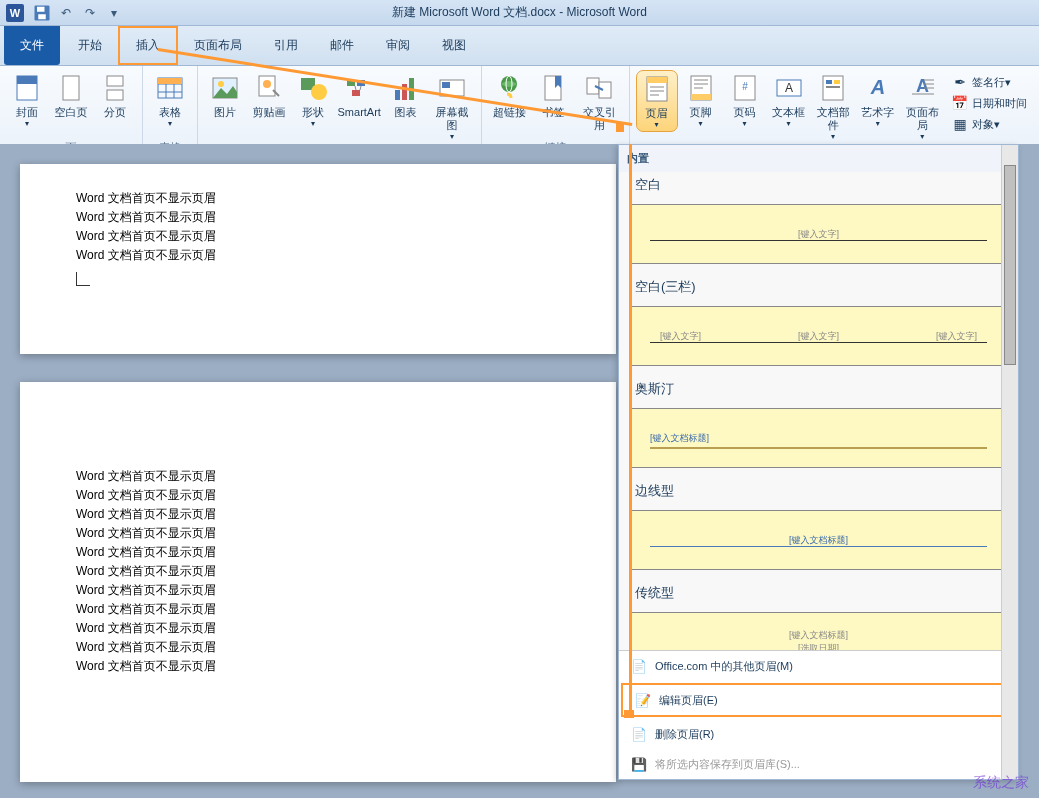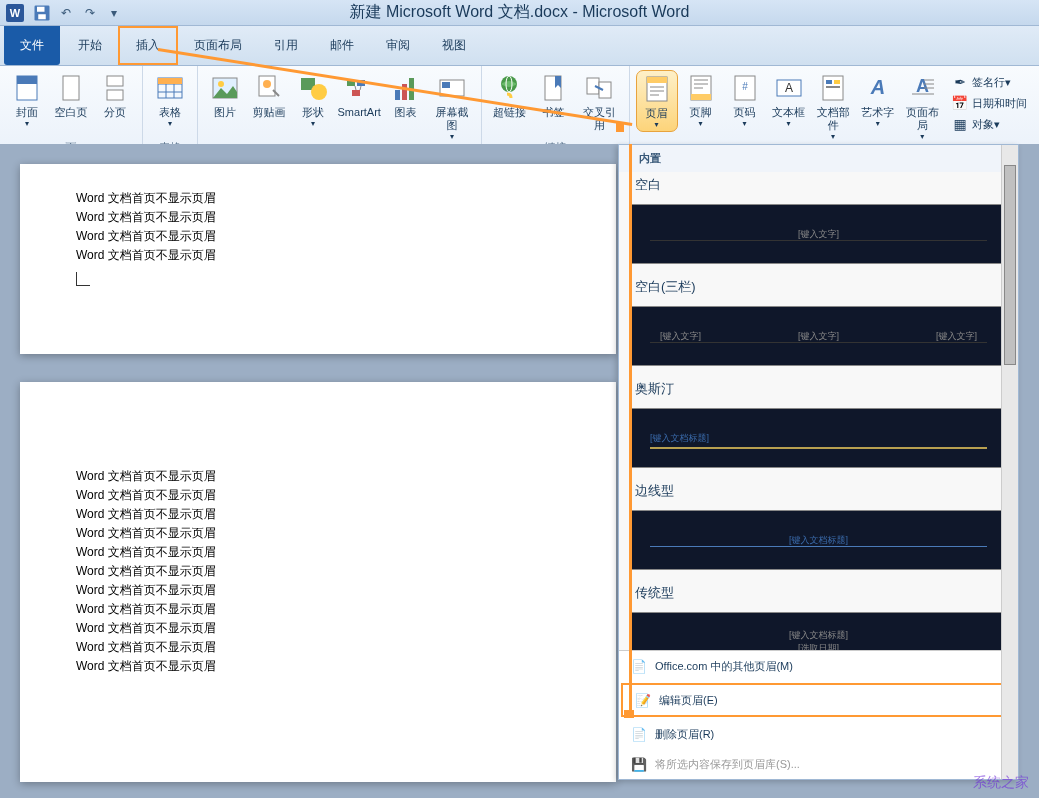--- a/index.html
+++ b/index.html
@@ -3,21 +3,21 @@
   <meta charset="utf-8">
   <style>
     * { box-sizing: border-box; margin: 0; padding: 0; font-family: "Microsoft YaHei", "Segoe UI", sans-serif; }
     body { background: #bcd0e8; width: 1039px; height: 798px; overflow: hidden; position: relative; }
     
     
     .titlebar { height: 26px; background: linear-gradient(#d6e5f5, #c5d8ed); display: flex; align-items: center; border-bottom: 1px solid #a0b8d4; position: relative; }
     .app-icon { width: 18px; height: 18px; margin-left: 6px; display: flex; align-items: center; justify-content: center; background: #2b579a; color: white; font-size: 11px; font-weight: bold; border-radius: 2px; }
     .qat { display: flex; align-items: center; margin-left: 8px; gap: 4px; }
     .qat-btn { width: 20px; height: 20px; display: flex; align-items: center; justify-content: center; font-size: 12px; color: #3a5a7a; cursor: pointer; }
-    .title-text { position: absolute; left: 50%; transform: translateX(-50%); font-size: 16px; color: #1a3a5a; }
+    .title-text { position: absolute; left: 50%; transform: translateX(-50%); font-size: 12px; color: #1a3a5a; }
     
     
     .tabs { height: 40px; background: linear-gradient(#e0ebf7, #d0e0f0); display: flex; align-items: stretch; border-bottom: 1px solid #a0b8d4; }
     .tab { padding: 0 16px; display: flex; align-items: center; font-size: 12px; color: #1a3a5a; cursor: pointer; }
     .tab.file { background: #1a5ba8; color: white; border-radius: 0 0 3px 3px; margin: 0 2px 0 4px; }
     .tab.highlight { border: 2px solid #ff9933; }
     
     
     .ribbon { height: 94px; background: linear-gradient(#f8fbfe, #eaf1fa); border-bottom: 1px solid #a0b8d4; display: flex; }
     .group { border-right: 1px solid #cdd9e8; display: flex; flex-direction: column; padding: 4px 6px 2px; }
@@ -35,23 +35,23 @@
     
     .content { position: absolute; top: 144px; left: 0; right: 0; bottom: 0; background: #9caec4; overflow: hidden; }
     .page { background: white; box-shadow: 0 2px 8px rgba(0,0,0,0.3); margin: 20px auto; width: 596px; padding: 24px 56px; position: absolute; }
     .page1 { top: 0; left: 20px; height: 190px; }
     .page2 { top: 218px; left: 20px; min-height: 400px; }
     .doc-line { font-size: 12px; color: #000; margin: 2px 0; }
     .page-marker { width: 14px; height: 14px; border-left: 1px solid #333; border-bottom: 1px solid #333; margin-top: 8px; }
     
     
     .gallery { position: absolute; top: 144px; left: 618px; width: 401px; bottom: 18px; background: #f8f8f8; border: 1px solid #a0b8d4; box-shadow: -2px 2px 6px rgba(0,0,0,0.2); }
-    .gallery-heading { font-size: 11px; font-weight: bold; color: #3a5a7a; padding: 6px 20px; background: #f0f4fa; }
+    .gallery-heading { font-size: 11px; font-weight: bold; color: #3a5a7a; padding: 6px 8px; background: #f0f4fa; }
     .gallery-section { padding: 4px 16px; font-size: 13px; color: #1a3a5a; }
-    .gallery-preview { margin: 6px 10px 10px; height: 60px; border: 1px solid #888; background: #0f172a; position: relative; display: flex; align-items: center; justify-content: center; }
+    .gallery-preview { margin: 6px 10px 10px; height: 60px; border: 1px solid #888; background: #fef9c3; position: relative; display: flex; align-items: center; justify-content: center; }
     .gallery-preview.three { justify-content: space-between; padding: 0 30px; }
     .preview-text { font-size: 9px; color: #888; }
     .preview-text.blue { color: #3a6aaa; }
     .preview-line { position: absolute; bottom: 22px; left: 20px; right: 20px; height: 1px; background: #333; }
     .preview-line.gold { background: #b8a050; height: 2px; bottom: 18px; }
     .gallery-bottom { position: absolute; bottom: 0; left: 0; right: 0; background: #fff; border-top: 1px solid #ccc; }
     .gallery-menu-item { display: flex; align-items: center; padding: 7px 12px; font-size: 11px; color: #1a3a5a; cursor: pointer; }
     .gallery-menu-item.hl { border: 2px solid #ff9933; margin: 2px; }
     .gallery-menu-item.disabled { color: #999; }
     .menu-icon { width: 16px; height: 16px; margin-right: 8px; display: inline-flex; align-items: center; justify-content: center; font-size: 13px; }

